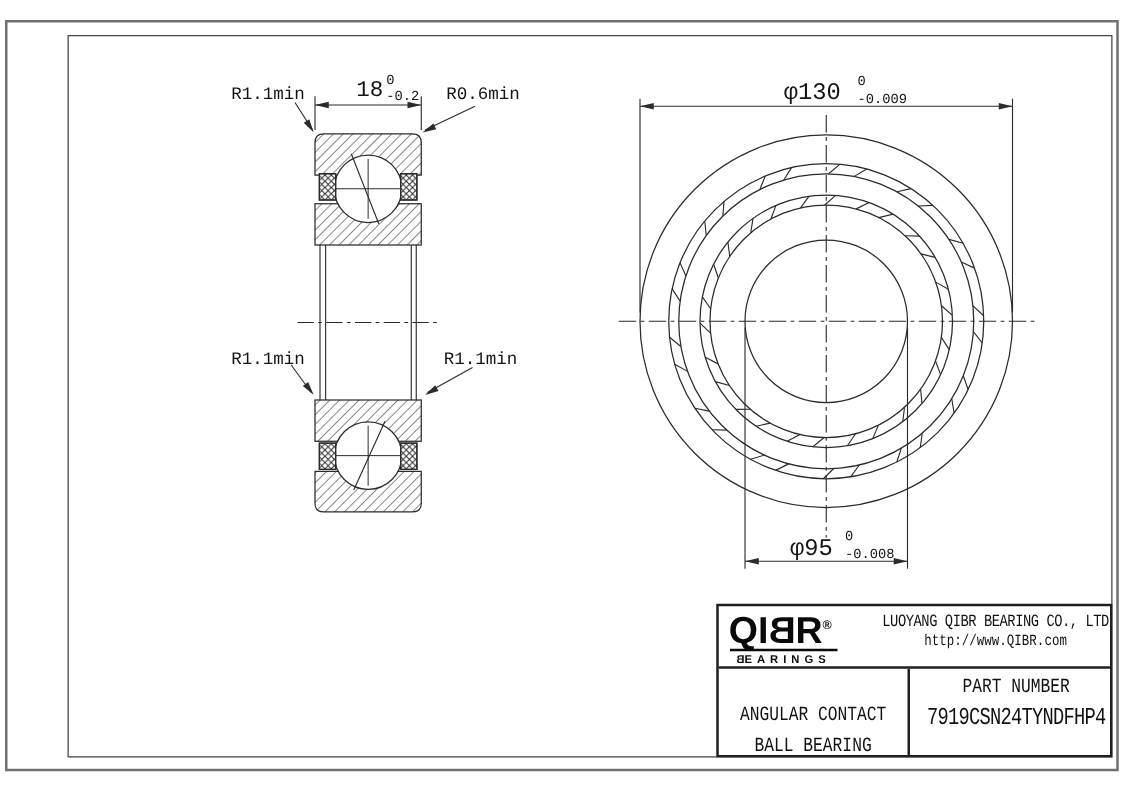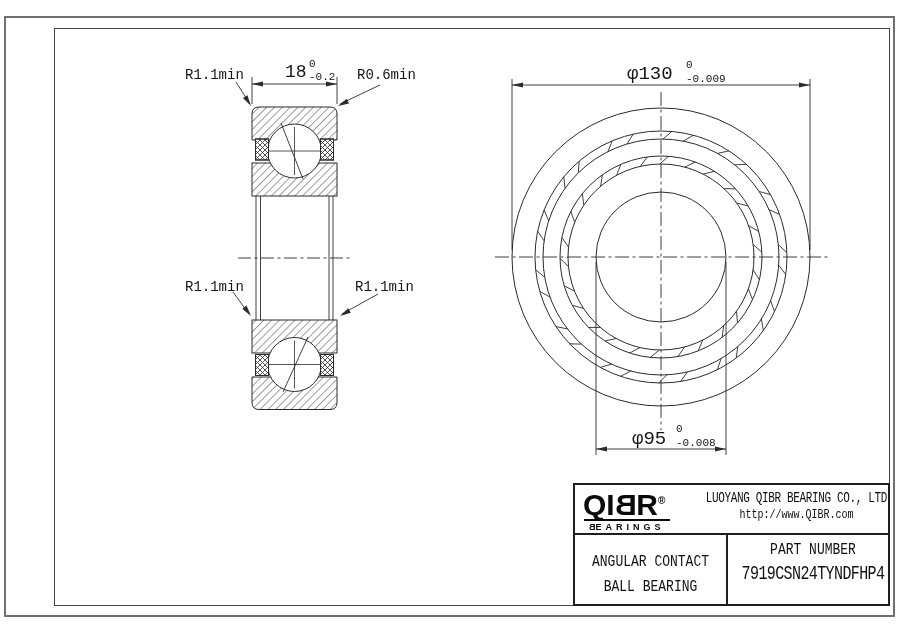--- a/index.html
+++ b/index.html
@@ -21,21 +21,21 @@
              line-height:27px;color:#0a0a0a;}
   .reg{font-size:10px;font-weight:700;vertical-align:super;letter-spacing:0;}
   .logo-rule{width:86px;height:2px;background:#0a0a0a;margin:1px 0 1px 1px;}
   .logo-sub{font-family:"Liberation Sans",sans-serif;font-weight:700;font-size:9px;
             letter-spacing:4px;margin-left:2px;color:#0a0a0a;}
   .tb-company{flex:1;text-align:center;padding-top:7px;}
   .company{font-size:11px;letter-spacing:-0.35px;transform:scaleY(1.25);}
   .website{font-size:10px;margin-top:5px;transform:scaleY(1.25);}
   .tb-bottom{display:flex;height:69px;}
   .tb-product{width:153px;border-right:2px solid #1f1f1f;box-sizing:border-box;
-              text-align:center;font-size:13px;padding-top:14px;line-height:25px;}
+              text-align:center;font-size:13px;padding-top:24px;line-height:25px;}
   .tb-product div{transform:scaleY(1.25);}
   .tb-part{flex:1;text-align:center;margin-left:10px;}
   .part-label{font-size:13px;margin-top:7px;transform:scaleY(1.25);}
   .part-number{font-size:15px;margin-top:9px;letter-spacing:-0.6px;transform:scaleY(1.3);}
   .mirrorB{display:inline-block;transform:scaleX(-1);}
 </style>
 </head>
 <body>
 
 <div class="canvas">

